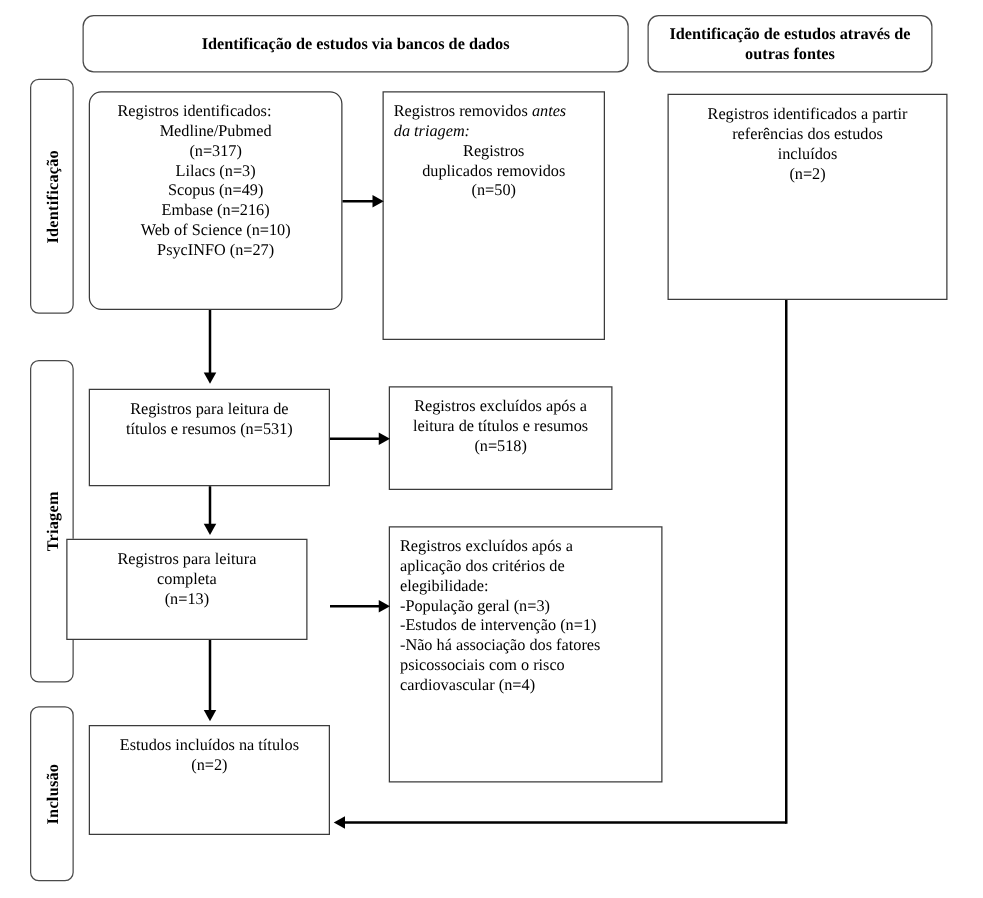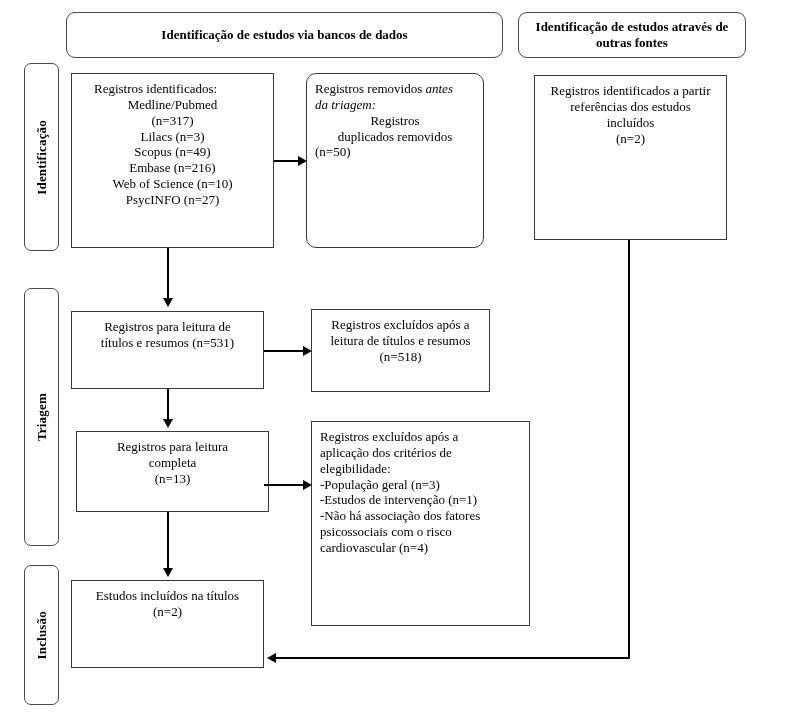--- a/index.html
+++ b/index.html
@@ -111,58 +111,58 @@
   </div>
 
   <div class="stage-tab" style="left:24px; top:565px; width:35px; height:140px;">
     <span class="stage-label">Inclusão</span>
   </div>
 
   <div class="banner" style="left:66px; top:12px; width:437px; height:46px;">Identificação de estudos via bancos de dados</div>
 
   <div class="banner" style="left:518px; top:12px; width:228px; height:46px;">Identificação de estudos através de outras fontes</div>
 
-  <div class="node center" style="left:71px; top:73px; width:203px; height:175px;">
+  <div class="node center" style="left:71px; top:73px; width:203px; height:175px;border-radius:10px;">
     <span class="line" style="text-align:left; padding-left:14px;">Registros identificados:</span>
     <span class="line">Medline/Pubmed</span>
     <span class="line">(n=317)</span>
     <span class="line">Lilacs (n=3)</span>
     <span class="line">Scopus (n=49)</span>
     <span class="line">Embase (n=216)</span>
     <span class="line">Web of Science (n=10)</span>
     <span class="line">PsycINFO (n=27)</span>
   </div>
 
-  <div class="node left" style="left:306px; top:73px; width:178px; height:175px;border-radius:10px;">
+  <div class="node left" style="left:306px; top:73px; width:178px; height:199px;">
     <span class="line"><span>Registros removidos </span><span class="ital">antes</span></span>
     <span class="line ital">da triagem:</span>
     <span class="line" style="text-align:center;">Registros</span>
     <span class="line" style="text-align:center;">duplicados removidos</span>
-    <span class="line" style="text-align:left;">(n=50)</span>
-  </div>
-
-  <div class="node center" style="left:534px; top:75px; width:193px; height:165px;">
+    <span class="line" style="text-align:center;">(n=50)</span>
+  </div>
+
+  <div class="node center" style="left:534px; top:75px; width:224px; height:165px;">
     <span class="line">Registros identificados a partir</span>
     <span class="line">referências dos estudos</span>
     <span class="line">incluídos</span>
     <span class="line">(n=2)</span>
   </div>
 
   <div class="node center" style="left:71px; top:311px; width:193px; height:78px;text-align:center;">
     <span class="line">Registros para leitura de</span>
     <span class="line">títulos e resumos (n=531)</span>
   </div>
 
   <div class="node center" style="left:311px; top:309px; width:179px; height:83px;">
     <span class="line">Registros excluídos após a</span>
     <span class="line">leitura de títulos e resumos</span>
     <span class="line">(n=518)</span>
   </div>
 
-  <div class="node center" style="left:76px; top:431px; width:193px; height:81px;">
+  <div class="node center" style="left:53px; top:431px; width:193px; height:81px;">
     <span class="line">Registros para leitura</span>
     <span class="line">completa</span>
     <span class="line">(n=13)</span>
   </div>
 
   <div class="node left" style="left:311px; top:421px; width:219px; height:205px;">
     <span class="line">Registros excluídos após a</span>
     <span class="line">aplicação dos critérios de</span>
     <span class="line">elegibilidade:</span>
     <span class="line">-População geral (n=3)</span>

